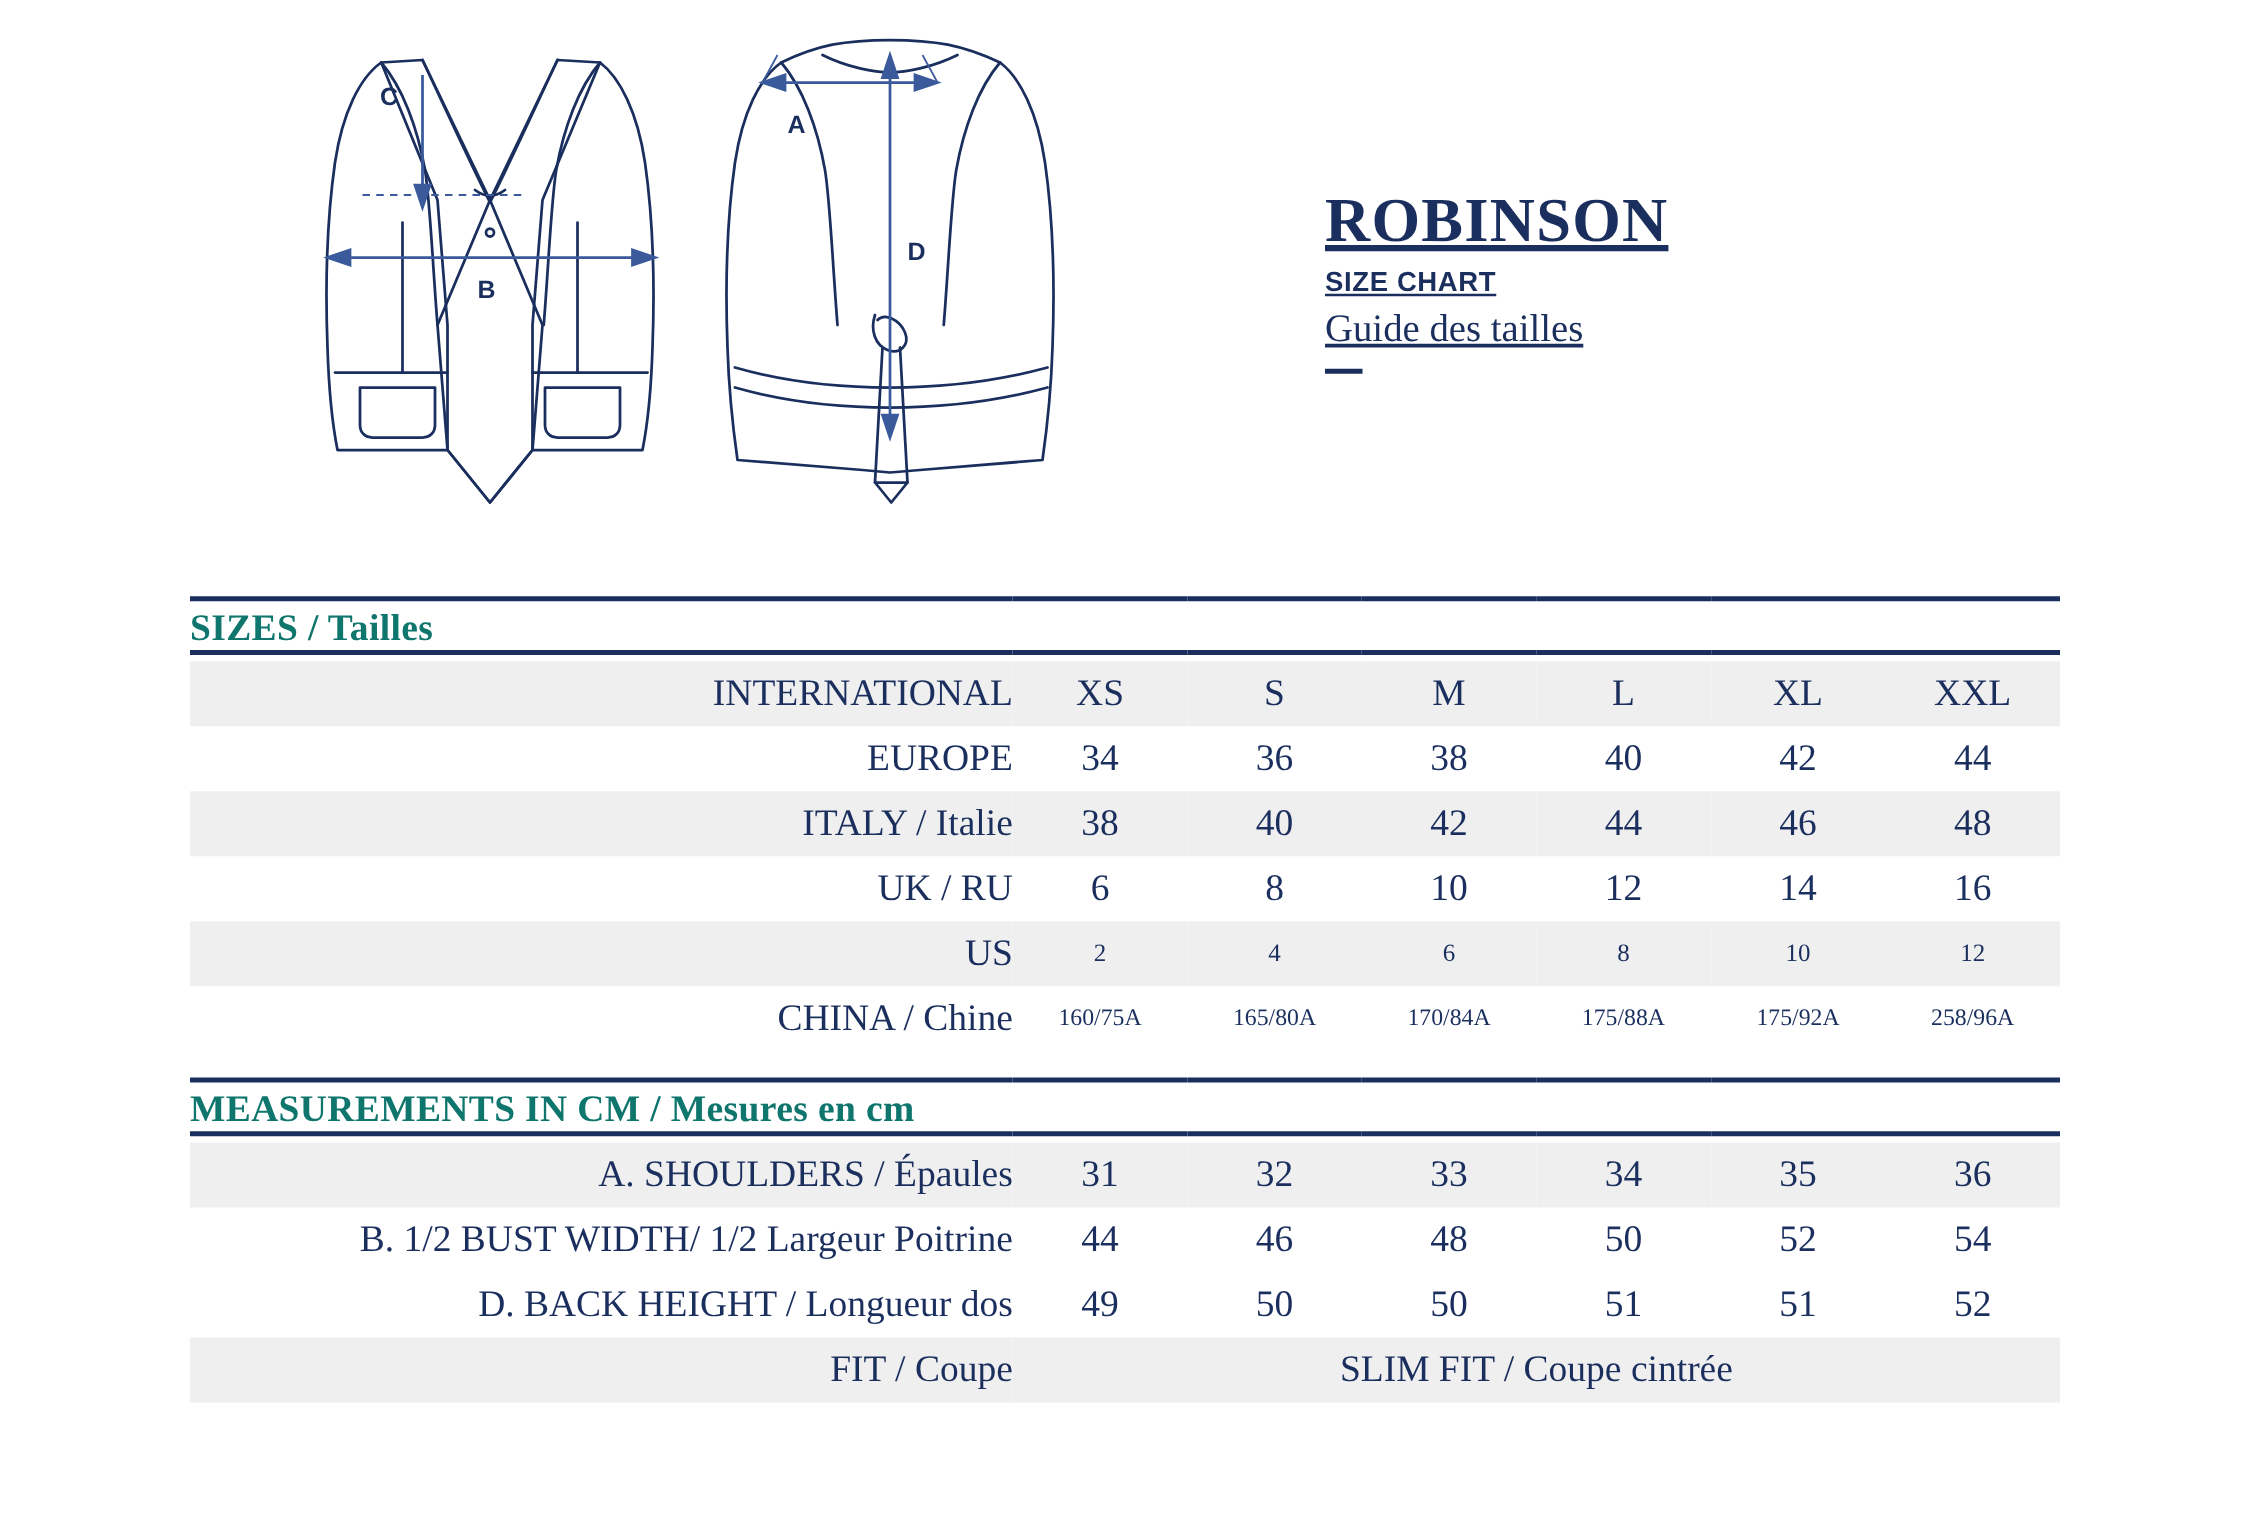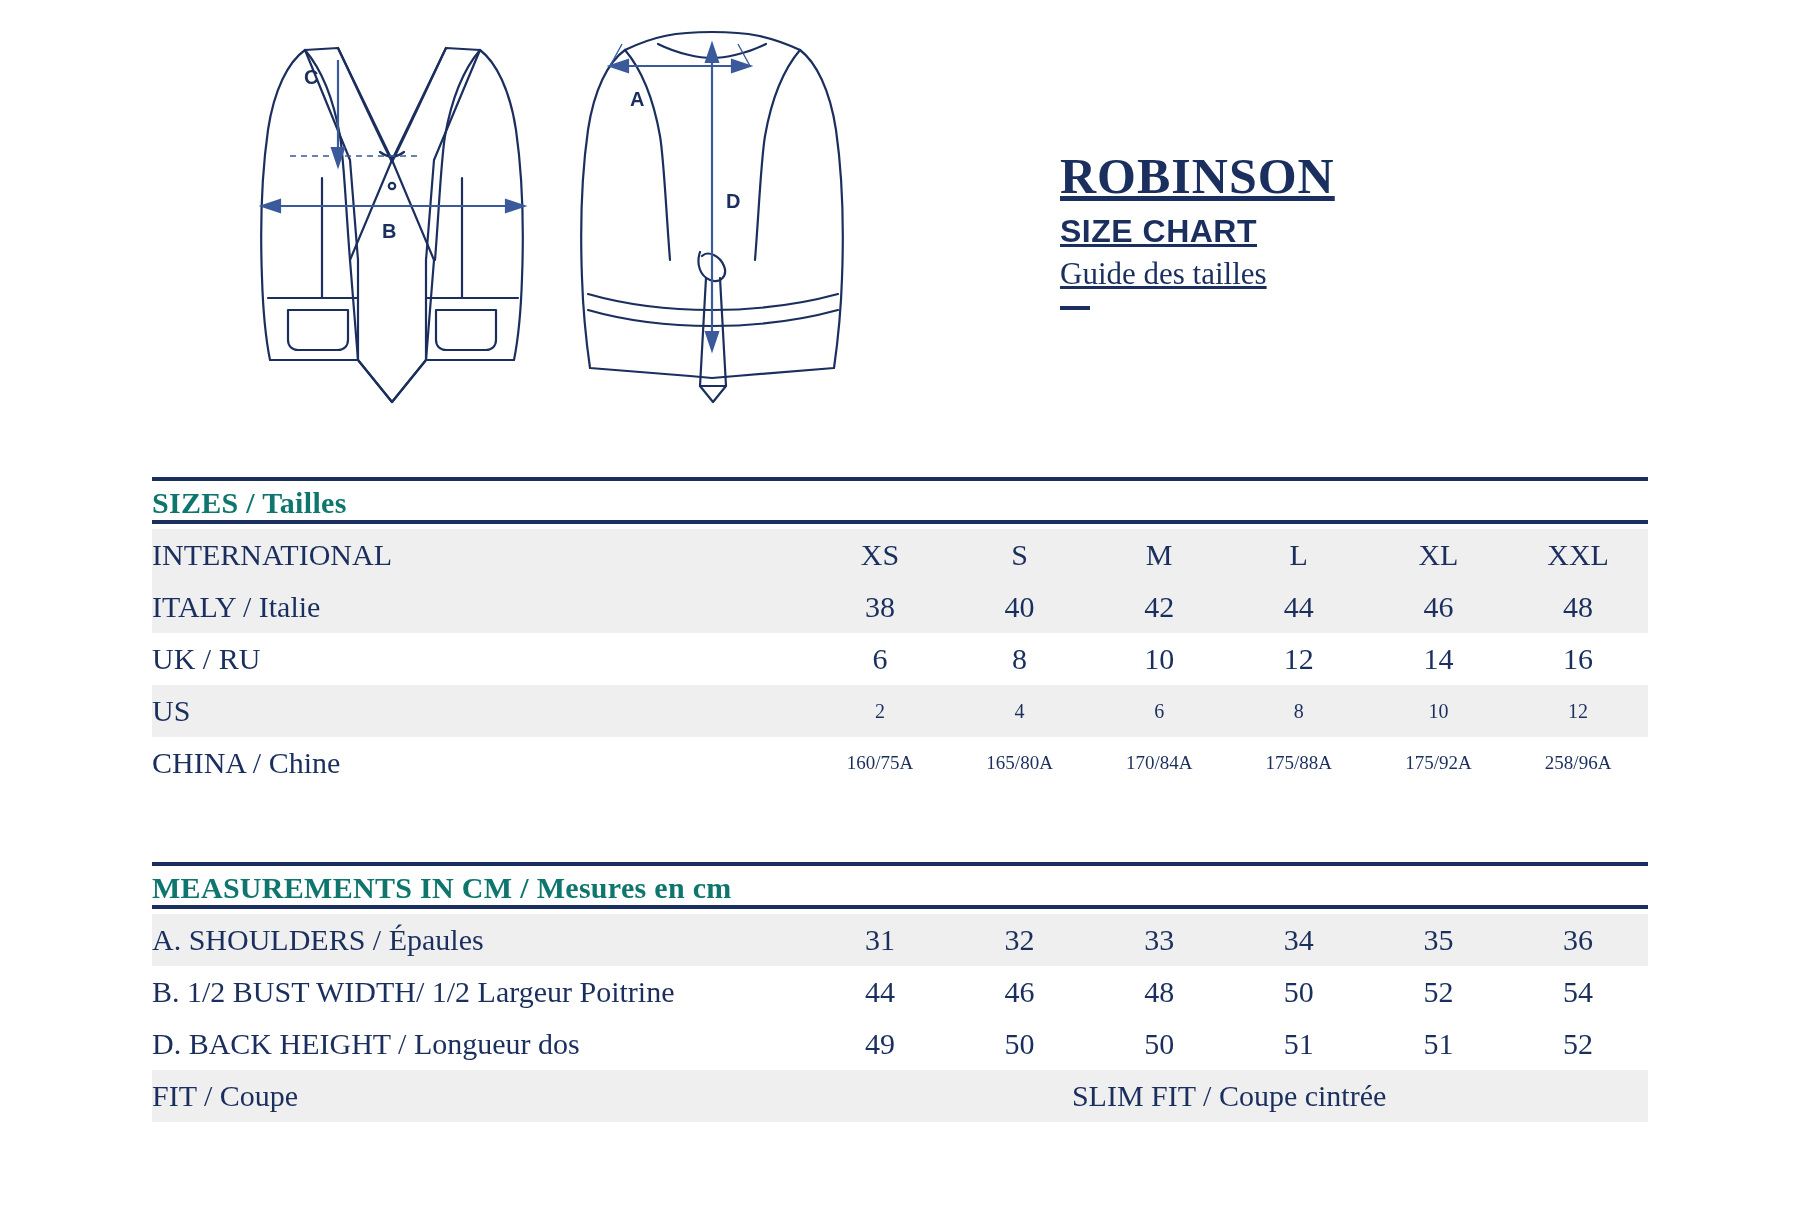--- a/index.html
+++ b/index.html
@@ -46,21 +46,21 @@
     font-weight: bold;
     font-size: 50px;
     letter-spacing: 1px;
     color: #1b2f5e;
     line-height: 1.05;
     margin: 0 0 10px 0;
   }
   .brand-sub {
     font-family: "Liberation Sans", sans-serif;
     font-weight: bold;
-    font-size: 32px;
+    font-size: 22px;
     letter-spacing: 0.5px;
     color: #1b2f5e;
     margin: 0 0 6px 0;
   }
   .brand-sub-fr {
     font-family: "Liberation Serif", serif;
     font-size: 31px;
     color: #1b2f5e;
     margin: 0 0 12px 0;
   }
@@ -106,21 +106,21 @@
   }
   tr.row td {
     font-size: 30px;
     padding: 9px 0 9px 0;
     color: #1b2f5e;
   }
   tr.row.shaded td {
     background: #efefef;
   }
   td.label {
-    text-align: left;
+    text-align: right;
     padding-right: 10px;
   }
   td.val {
     text-align: center;
   }
   td.val.small {
     font-size: 20px;
   }
   td.val.tiny {
     font-size: 19px;
@@ -258,20 +258,29 @@
         <tr class="row shaded">
           <td class="label">INTERNATIONAL</td>
           <td class="val">XS</td>
           <td class="val">S</td>
           <td class="val">M</td>
           <td class="val">L</td>
           <td class="val">XL</td>
           <td class="val">XXL</td>
         </tr>
 
+        <tr class="row">
+          <td class="label">EUROPE</td>
+          <td class="val">34</td>
+          <td class="val">36</td>
+          <td class="val">38</td>
+          <td class="val">40</td>
+          <td class="val">42</td>
+          <td class="val">44</td>
+        </tr>
 
         <tr class="row shaded">
           <td class="label">ITALY / Italie</td>
           <td class="val">38</td>
           <td class="val">40</td>
           <td class="val">42</td>
           <td class="val">44</td>
           <td class="val">46</td>
           <td class="val">48</td>
         </tr>

